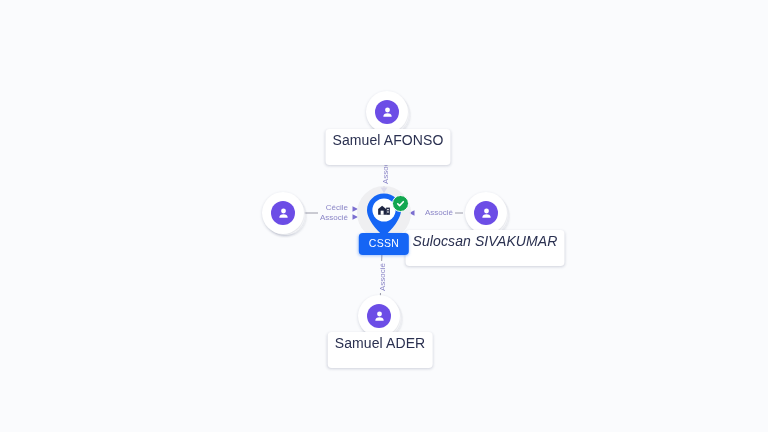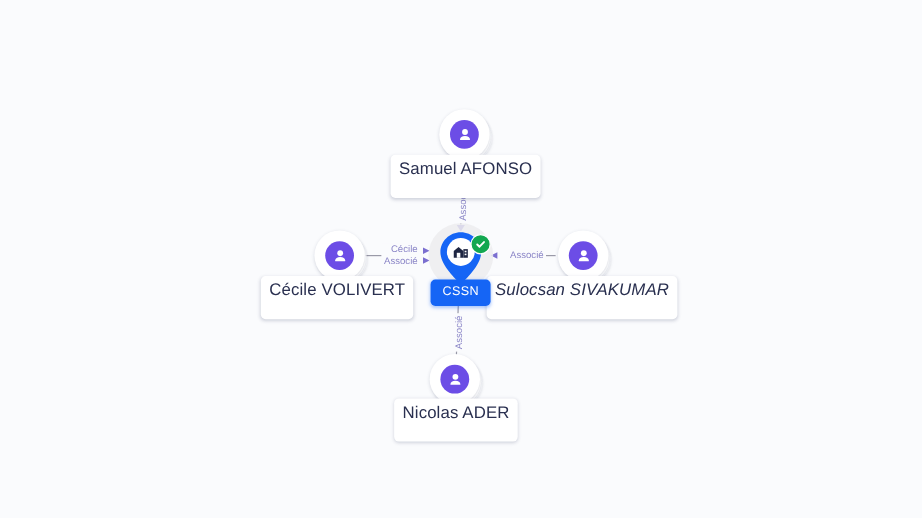--- a/index.html
+++ b/index.html
@@ -225,21 +225,20 @@
       <div class="stack-ring r2"></div>
       <div class="stack-ring r1"></div>
       <div class="avatar-circle">
         <svg width="15" height="15" viewBox="0 0 24 24" fill="#ffffff">
           <circle cx="12" cy="8" r="3.9"></circle>
           <path d="M12 13.2c-4 0-6.6 2.1-6.6 4.3v1.1h13.2v-1.1c0-2.2-2.6-4.3-6.6-4.3z"></path>
         </svg>
       </div>
     </div>
   </div>
-  <div class="name-pill" style="left:281px; top:230px;">Cécile VOLIVERT</div>
 
   <div class="person-node" style="left:487px; top:214px;">
     <div class="person-stack">
       <div class="stack-ring r3"></div>
       <div class="stack-ring r2"></div>
       <div class="stack-ring r1"></div>
       <div class="avatar-circle">
         <svg width="15" height="15" viewBox="0 0 24 24" fill="#ffffff">
           <circle cx="12" cy="8" r="3.9"></circle>
           <path d="M12 13.2c-4 0-6.6 2.1-6.6 4.3v1.1h13.2v-1.1c0-2.2-2.6-4.3-6.6-4.3z"></path>
@@ -255,21 +254,21 @@
       <div class="stack-ring r2"></div>
       <div class="stack-ring r1"></div>
       <div class="avatar-circle">
         <svg width="15" height="15" viewBox="0 0 24 24" fill="#ffffff">
           <circle cx="12" cy="8" r="3.9"></circle>
           <path d="M12 13.2c-4 0-6.6 2.1-6.6 4.3v1.1h13.2v-1.1c0-2.2-2.6-4.3-6.6-4.3z"></path>
         </svg>
       </div>
     </div>
   </div>
-  <div class="name-pill" style="left:380px; top:332px;">Nicolas ADER</div>
+  <div class="name-pill" style="left:380px; top:332px;">Samuel ADER</div>
 
   <div id="company-node" style="left:384px; top:213px;">
     <div class="company-halo"></div>
     <div class="company-pin">
       <svg width="42" height="50" viewBox="0 0 42 50" xmlns="http://www.w3.org/2000/svg">
         <path d="M21 2.5c-9.4 0-17 7.5-17 16.7 0 10.6 13.1 22.8 15.9 25.3.6.6 1.6.6 2.2 0C24.9 42 38 29.8 38 19.2 38 10 30.4 2.5 21 2.5z" fill="#1565f5"></path>
         <circle cx="21" cy="19" r="11.6" fill="#ffffff"></circle>
       </svg>
     </div>
     <div style="position:absolute; left:-8px; top:-11px; width:16px; height:16px;">

